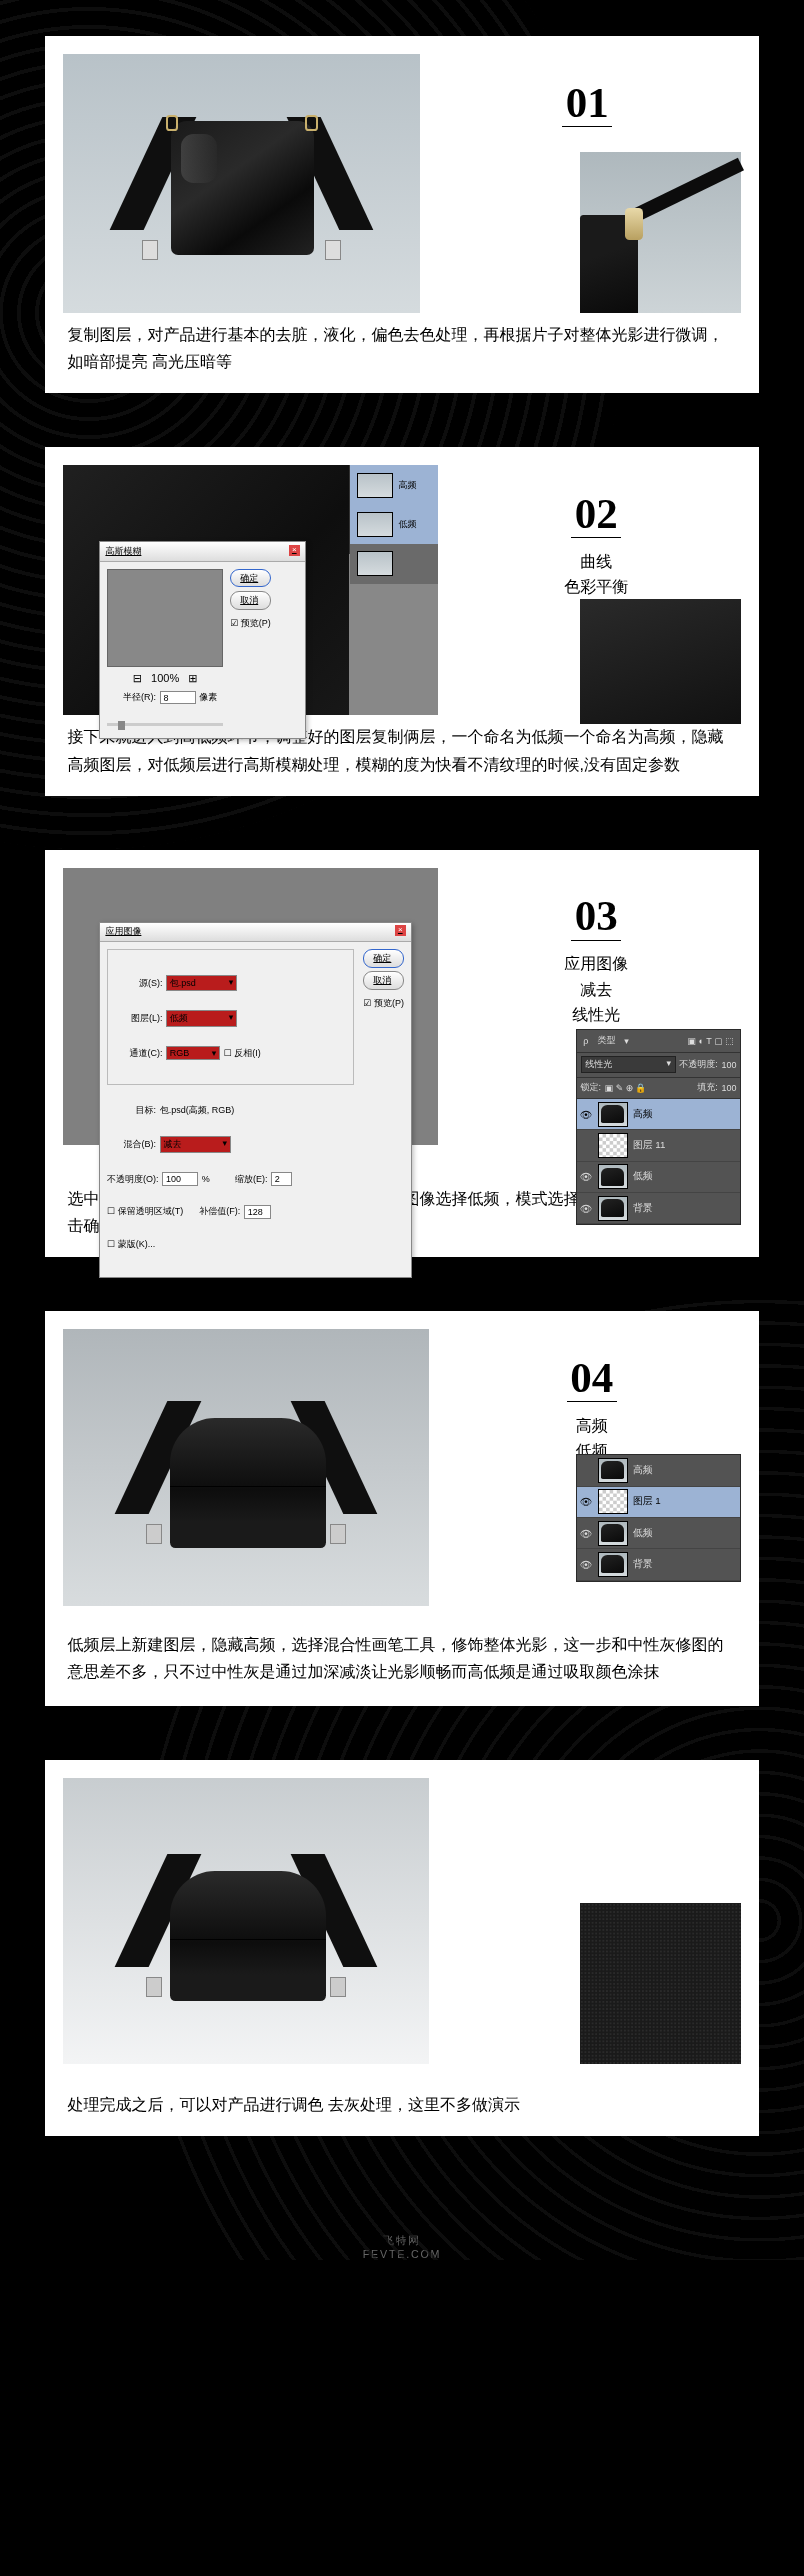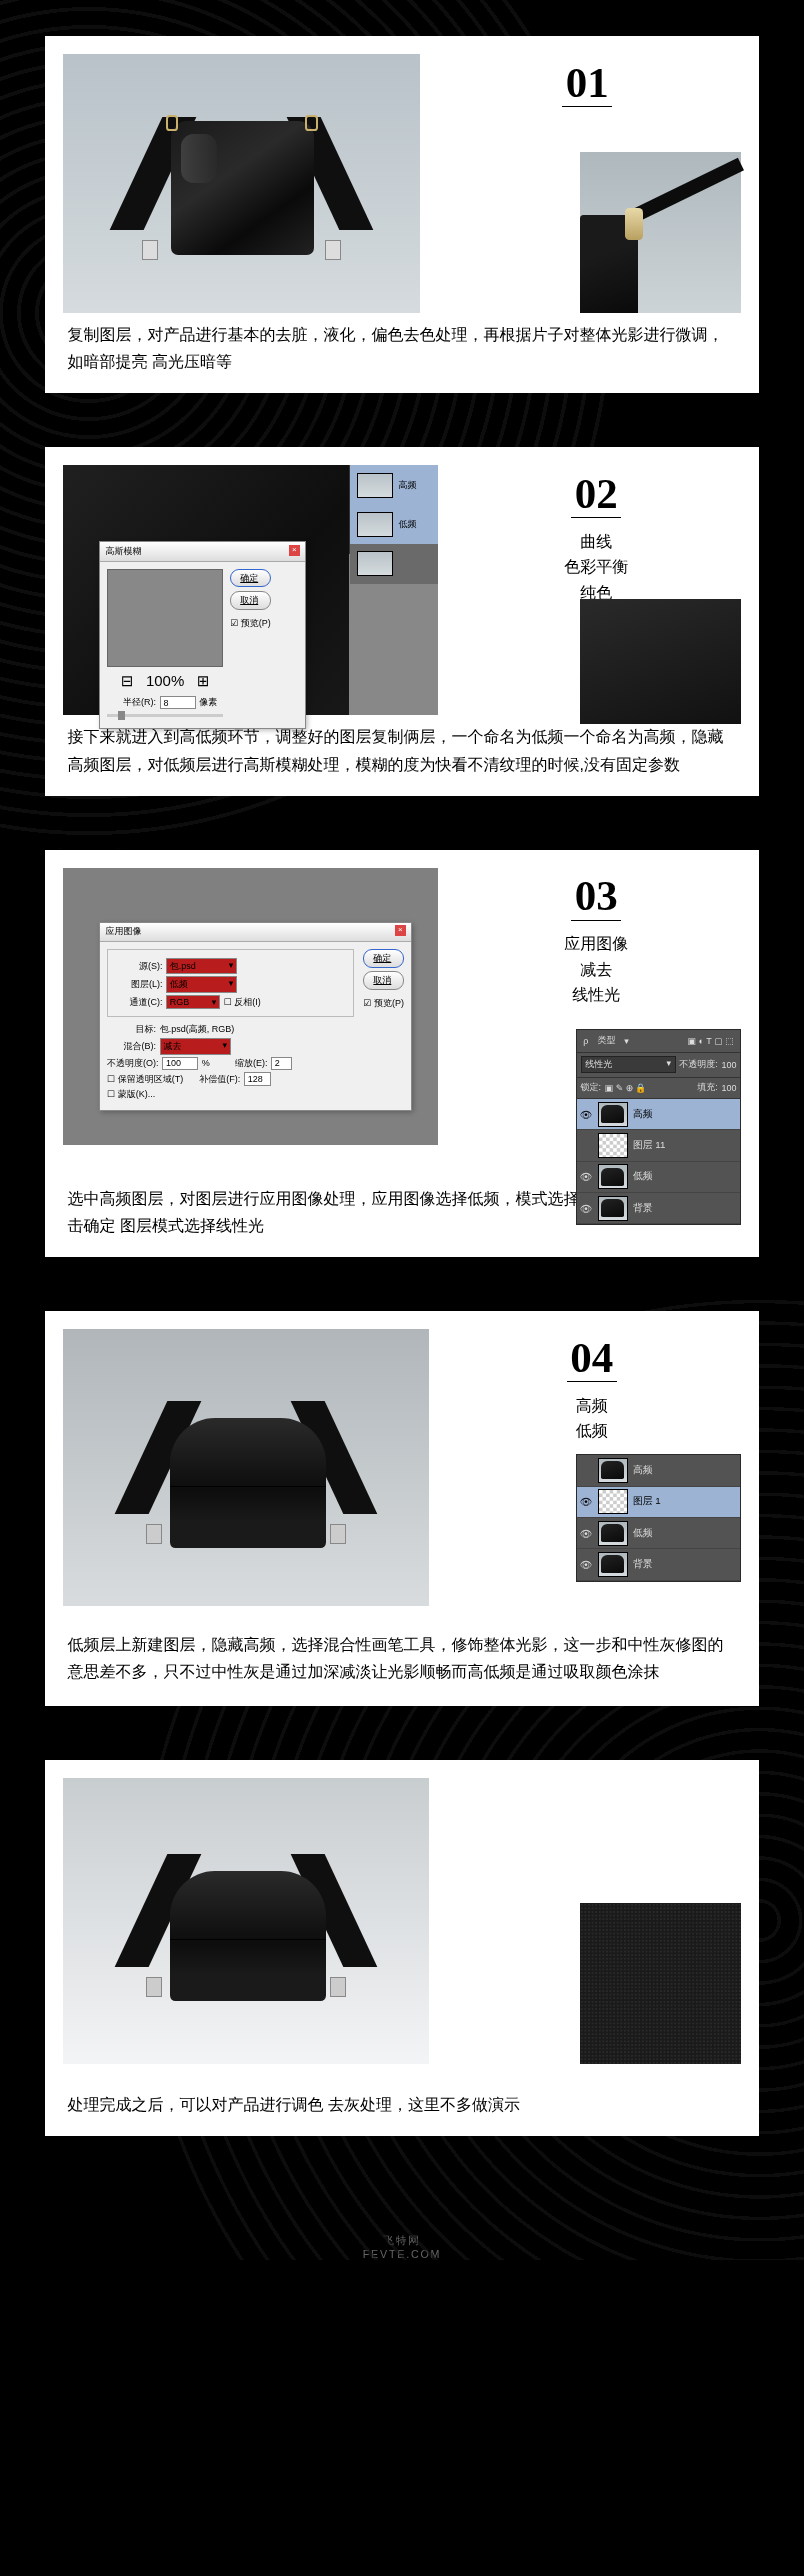--- a/index.html
+++ b/index.html
@@ -60,20 +60,21 @@
     padding-top: 4.5px;
   }
   .step-num {
     font-family: "Times New Roman", serif;
     font-size: 43px;
     font-weight: bold;
     border-bottom: 1.8px solid #000;
     display: inline-block;
     line-height: 1.1;
     padding: 0 3.6px;
+    margin-top: 20px;
   }
   .step-sub { font-size: 16px; margin-top: 10.7px; line-height: 1.6; }
   .side-img {
     position: absolute;
     right: 18px;
     top: 116px;
     width: 161px;
     height: 161px;
     background: linear-gradient(180deg, #aeb8bd 0%, #cdd4d7 100%);
     display:flex; align-items:flex-end; justify-content:flex-start;
@@ -111,23 +112,23 @@
   .ps-layer-row { display:flex; align-items:center; background:#9cb3d4; font-size:9px; padding:1.8px; }
   .ps-layer-row.dim { background:#6a6a6a; }
   .dialog {
     position: absolute;
     background: #f0f0f0;
     border: 0.9px solid #888;
     font-size: 9px;
     padding: 0;
     box-shadow: 1.8px 1.8px 5.4px rgba(0,0,0,0.3);
   }
-  .dialog-title { background: linear-gradient(#fff,#ddd); padding:2.7px 5.4px; border-bottom:0.9px solid #aaa; display:flex; justify-content:space-between;}
+  .dialog-title { background: linear-gradient(#fff,#ddd); padding:2.7px 5.4px; border-bottom:0.9px solid #aaa; display:flex; justify-content:space-between;text-decoration:underline;}
   .dialog-body { padding: 7.1px; background:#f0f0f0; }
-  .d-row { display:flex; align-items:center; gap:3.6px; margin:2px 0; }
+  .d-row { display:flex; align-items:center; gap:3.6px; margin:19px 0; }
   .d-label { text-align:right; min-width:49px; font-size:9px;}
   .d-input { background:#fff; border:0.9px solid #888; padding:0.9px 2.7px; font-size:9px; min-width:36px;}
   .d-select { background:#b91c1c; border:0.9px solid #888; padding:0.9px 2.7px; font-size:9px; min-width:71px; display:flex; justify-content:space-between;}
   .d-btn { background:linear-gradient(#fff,#ddd); border:0.9px solid #888; padding:1.8px 9px; font-size:9px; border-radius:9px;text-decoration:underline;}
   .d-preview { width:116px; height:98px; background:#888; border:0.9px solid #666; margin-bottom:5.4px;}
   .close-x { width:10.7px;height:10.7px;background:#d44;color:#fff;font-size:8px;text-align:center;line-height:10.7px;}
   
   .bag {
     width: 214px; height: 179px;
     position: relative;
@@ -256,21 +257,21 @@
             </div>
       </div>
       <div class="dialog" style="left:36px;top:76px;width:207px;">
         <div class="dialog-title">
           <span>高斯模糊</span>
           <span class="close-x">×</span>
         </div>
         <div class="dialog-body" style="display:flex;gap:7.1px;">
           <div>
             <div class="d-preview"></div>
-            <div style="text-align:center;font-size:15px;">⊟ &nbsp; 100% &nbsp; ⊞</div>
+            <div style="text-align:center;font-size:11px;">⊟ &nbsp; 100% &nbsp; ⊞</div>
             <div class="d-row" style="margin-top:5.4px;">
               <span class="d-label">半径(R):</span>
               <span class="d-input">8</span>
               <span>像素</span>
             </div>
             <div style="height:2.7px;background:#ccc;margin:4.5px 0;position:relative;">
                   <div style="position:absolute;left:10.7px;top:-2.7px;width:7.1px;height:9px;background:#888;"></div>
                 </div>
           </div>
           <div style="display:flex;flex-direction:column;gap:3.6px;">

